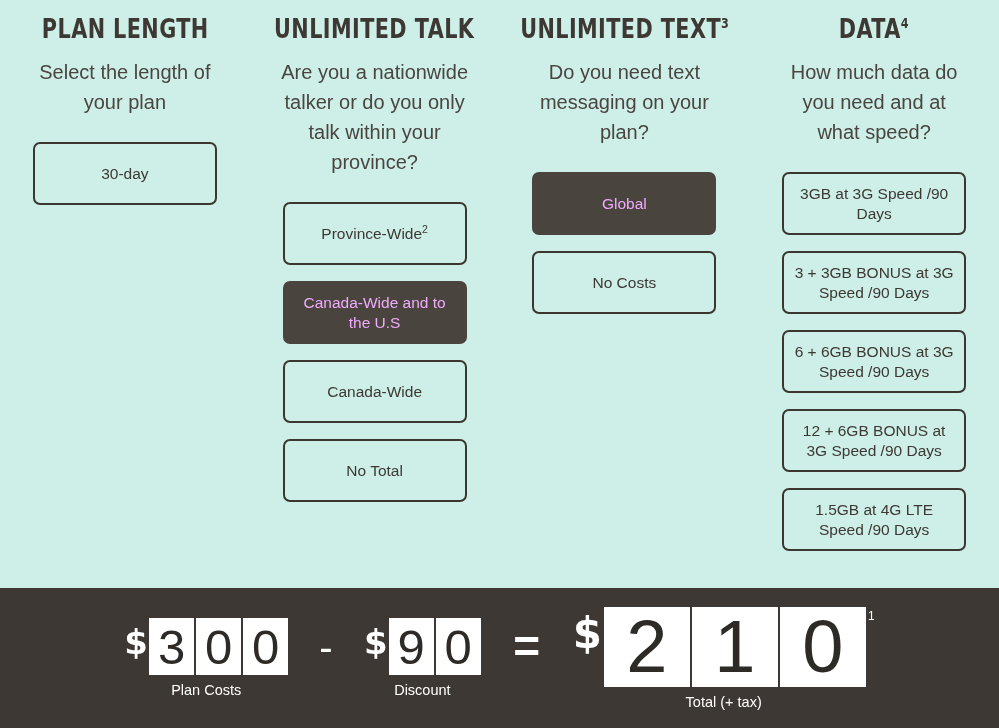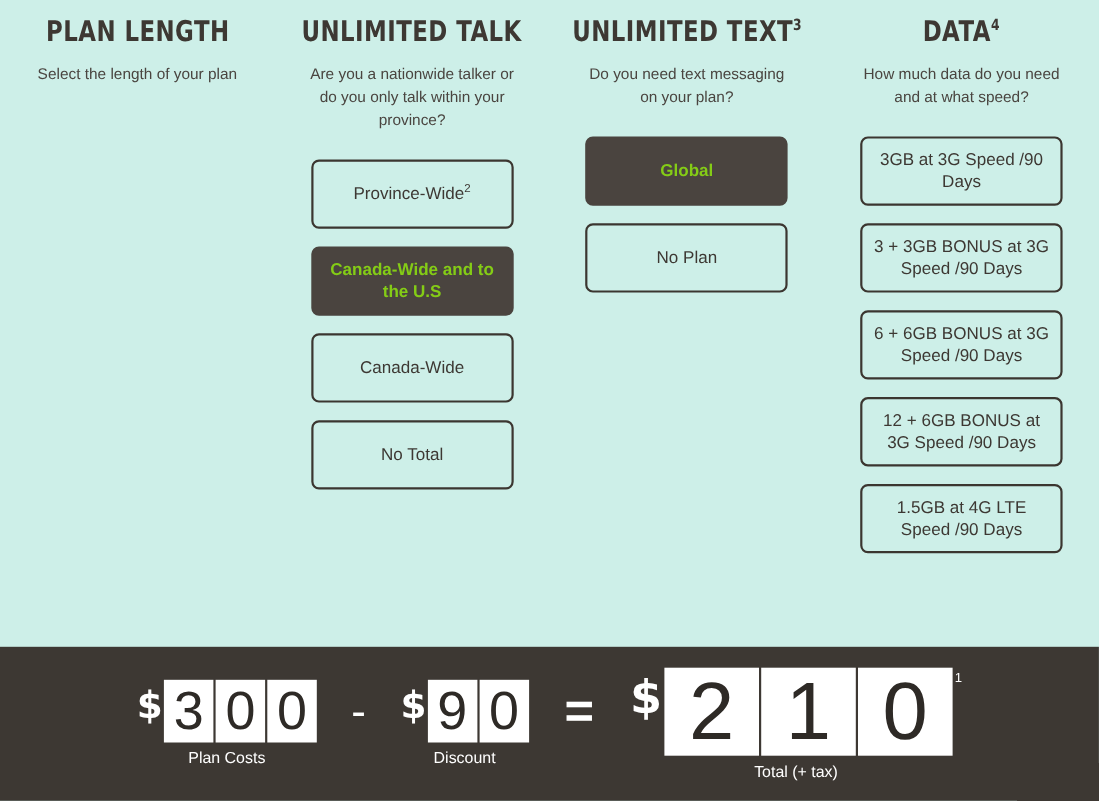--- a/index.html
+++ b/index.html
@@ -53,21 +53,21 @@
     white-space: nowrap;
   }
   .col-title sup {
     font-size: 14px;
     vertical-align: super;
     line-height: 0;
   }
 
   .col-sub {
     margin-top: 14px;
-    font-size: 14px;
+    font-size: 20px;
     line-height: 1.5;
     color: #4a4540;
     text-align: center;
     max-width: 190px;
   }
 
   .options {
     margin-top: 25px;
     width: 100%;
     display: flex;
@@ -95,22 +95,22 @@
     font-family: "Liberation Sans", sans-serif;
   }
   .opt sup {
     font-size: 10.5px;
     vertical-align: super;
     line-height: 0;
   }
   .opt.selected {
     background: #4a443f;
     border-color: #4a443f;
-    color: #84cc16;
-    font-weight: bold;
+    color: #f0abfc;
+    font-weight: normal;
   }
 
   
   #pricebar {
     position: absolute;
     left: 0;
     top: 588px;
     width: 999px;
     height: 140px;
     background: #3d3833;
@@ -196,20 +196,23 @@
 </style>
 </head>
 <body>
 
 <div id="builder">
 
   <div class="column">
     <div class="col-title"><span>PLAN LENGTH</span></div>
     <div class="col-sub">Select the length of your plan</div>
     <div class="options">
+      <div class="opt">
+          <span>30-day</span>
+        </div>
     </div>
   </div>
 
   <div class="column">
     <div class="col-title"><span>UNLIMITED TALK</span></div>
     <div class="col-sub">Are you a nationwide talker or do you only talk within your province?</div>
     <div class="options">
       <div class="opt">
           <span><span>Province-Wide</span><sup>2</sup></span>
         </div>
@@ -226,21 +229,21 @@
   </div>
 
   <div class="column">
     <div class="col-title"><span>UNLIMITED TEXT</span><sup>3</sup></div>
     <div class="col-sub">Do you need text messaging on your plan?</div>
     <div class="options">
       <div class="opt selected">
           <span>Global</span>
         </div>
       <div class="opt">
-          <span>No Plan</span>
+          <span>No Costs</span>
         </div>
     </div>
   </div>
 
   <div class="column">
     <div class="col-title"><span>DATA</span><sup>4</sup></div>
     <div class="col-sub">How much data do you need and at what speed?</div>
     <div class="options">
       <div class="opt">
           <span>3GB at 3G Speed /90 Days</span>

